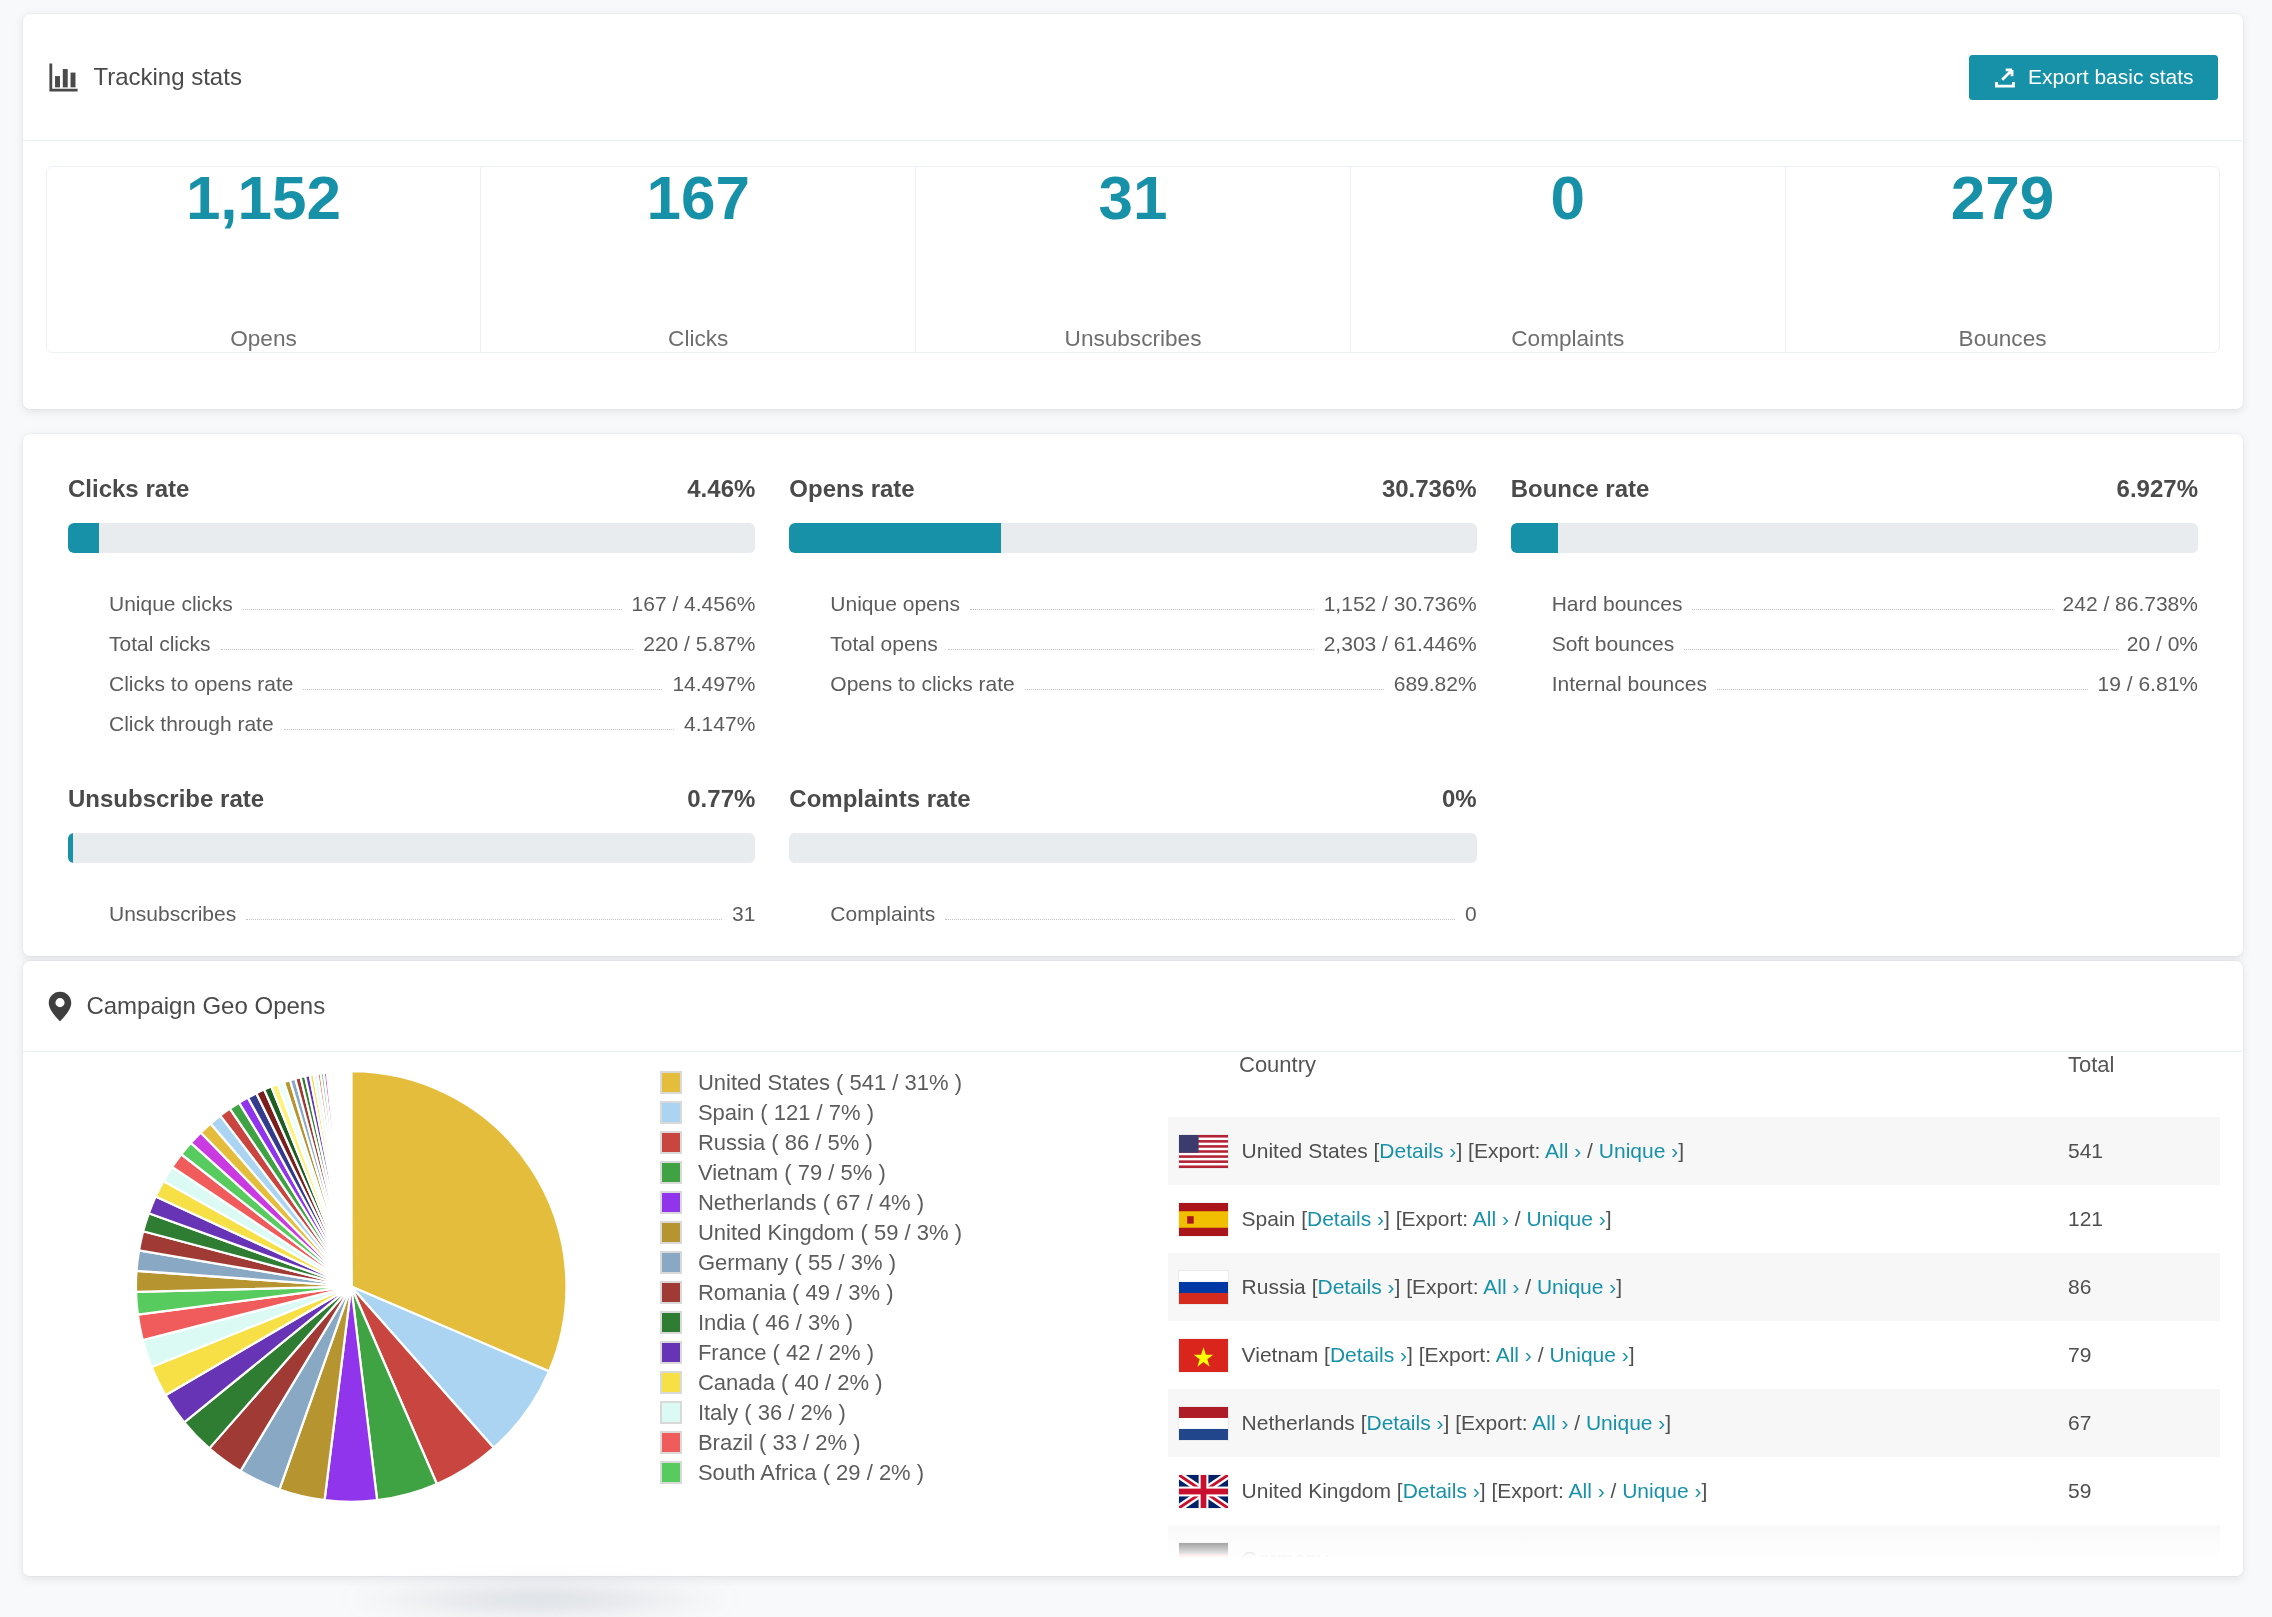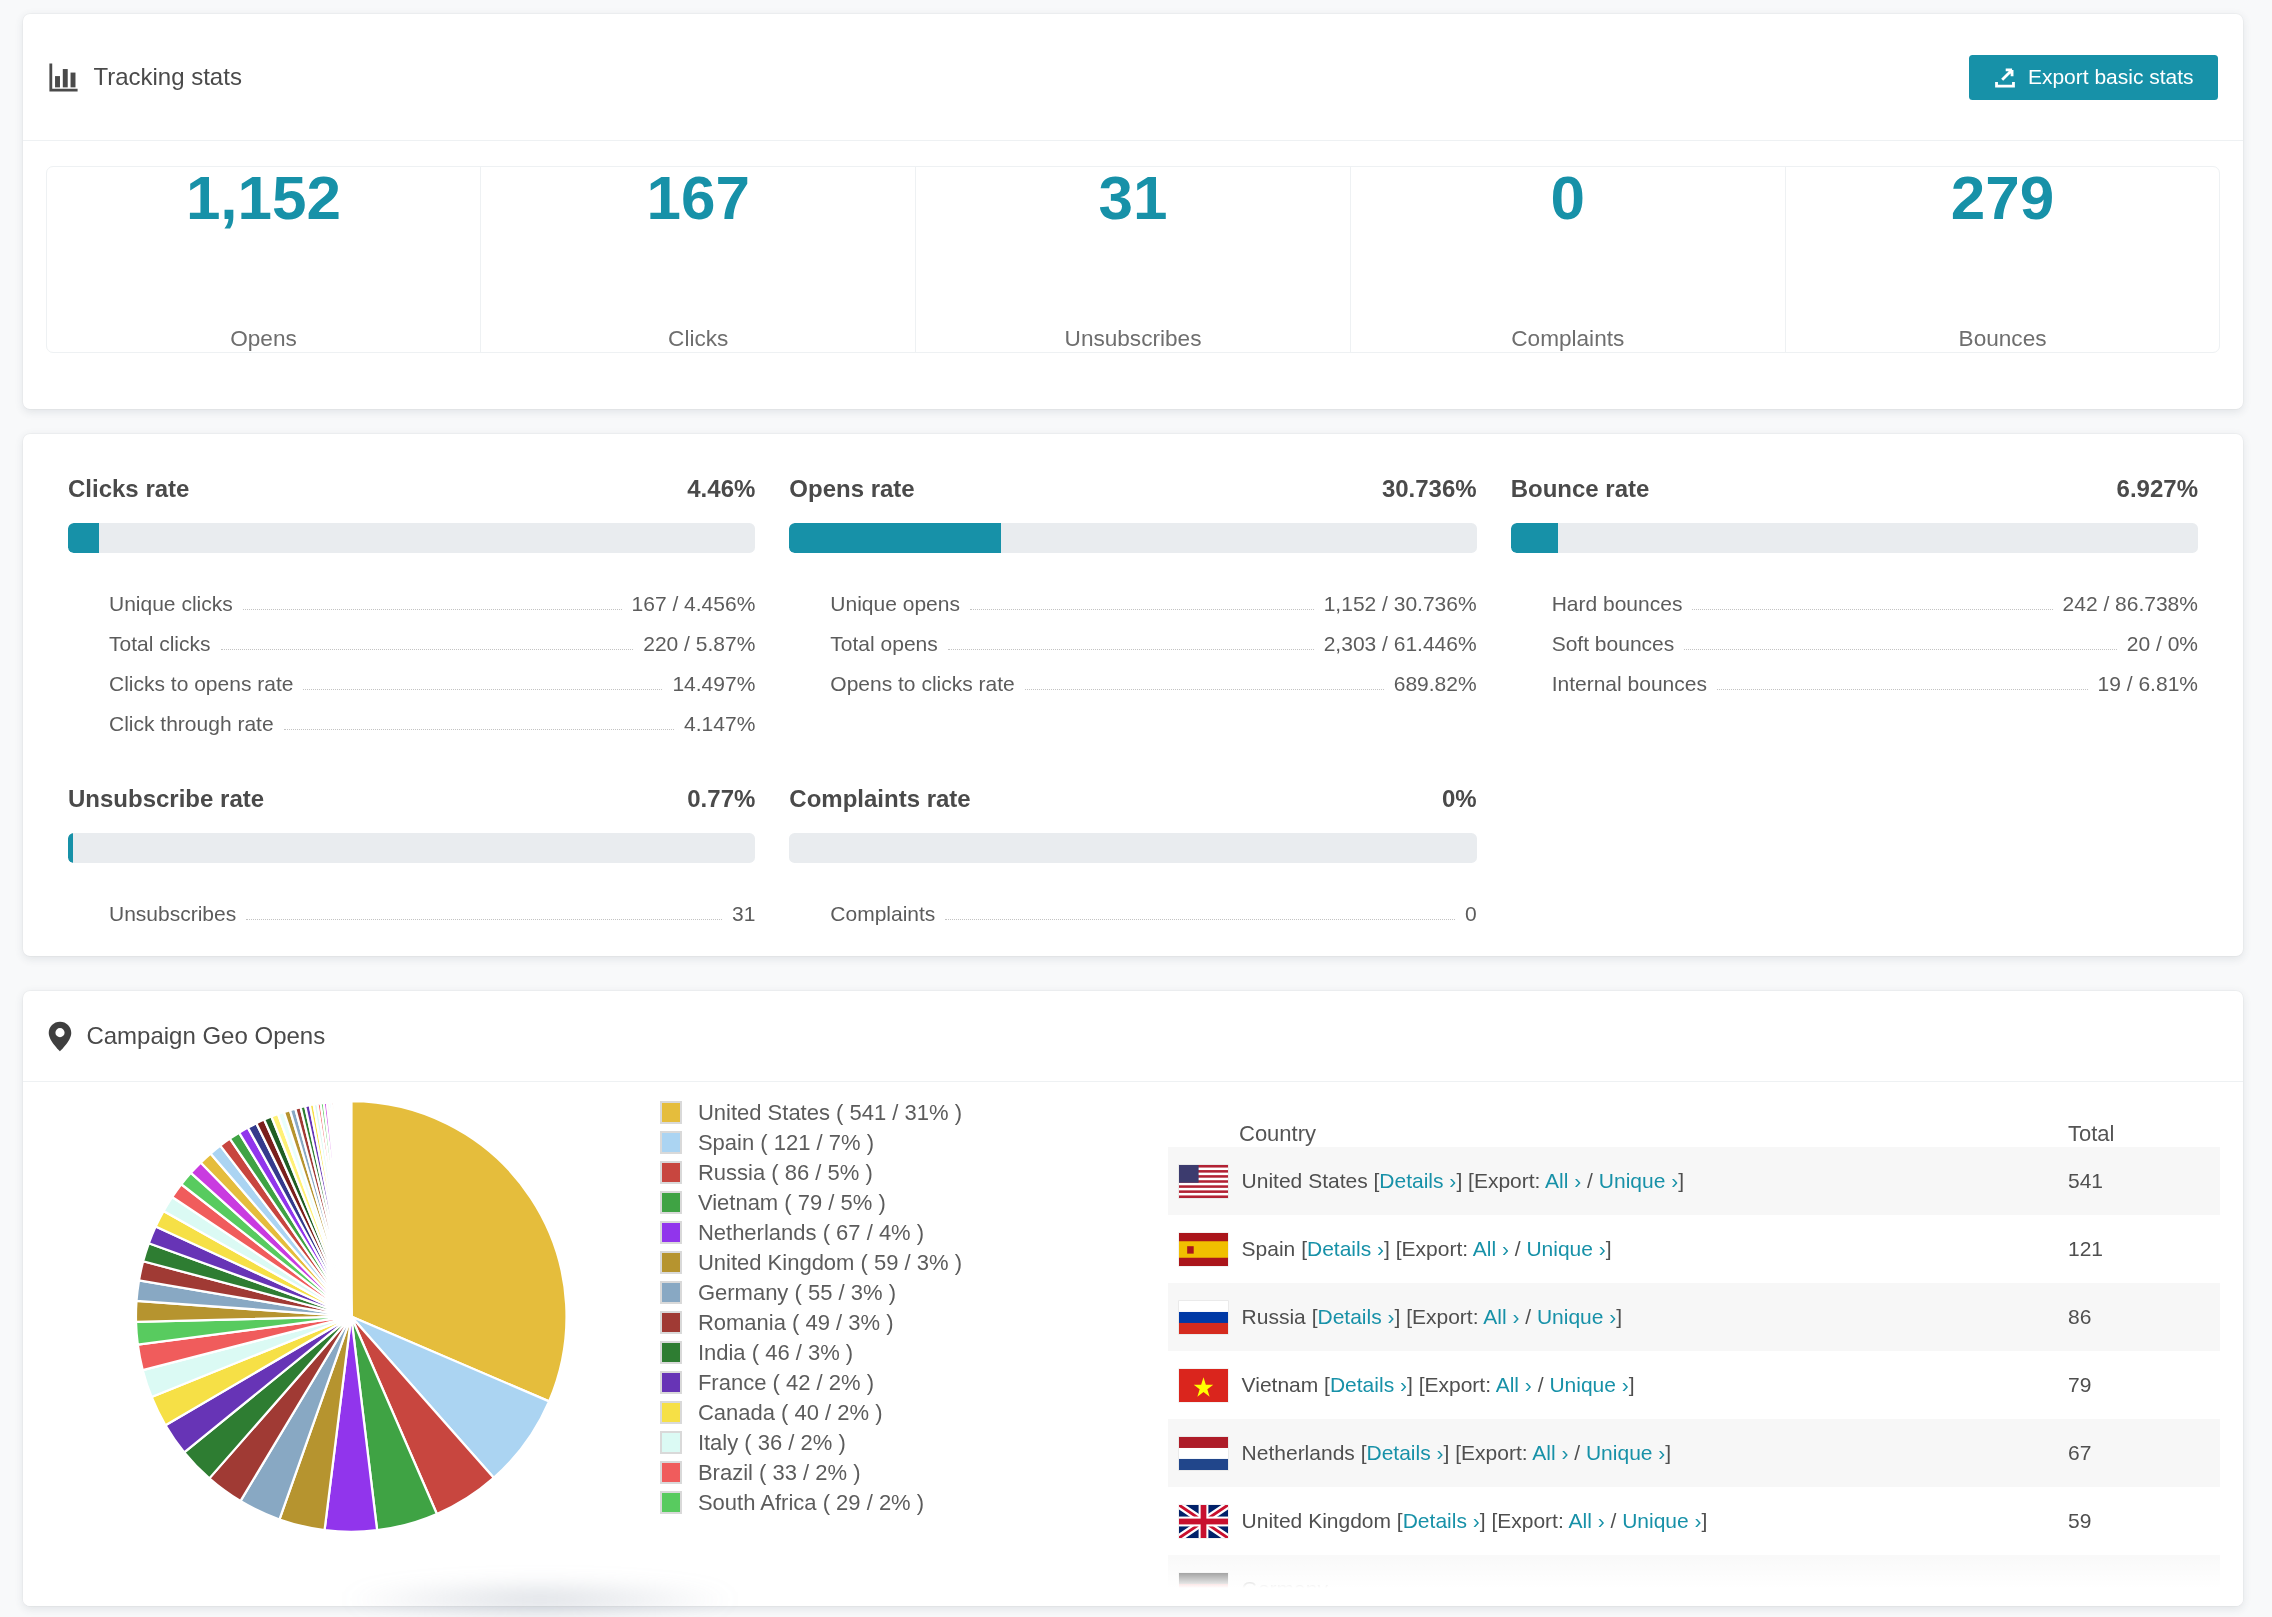--- a/index.html
+++ b/index.html
@@ -24,28 +24,28 @@
   .rate-title-row{display:flex;justify-content:space-between;align-items:baseline;
     font-size:24px;font-weight:700;color:#4a4a4a;gap:12px;}
   .rate-bar{margin-top:20px;height:30px;background:#e9ecef;border-radius:5.6px;overflow:hidden;}
   .rate-bar-fill{height:100%;background:#1791A8;border-radius:5.6px 0 0 5.6px;}
   .rate-rows{margin-top:27px;}
   .rate-row{display:flex;align-items:flex-end;height:40px;font-size:21px;color:#5c5c5c;}
   .rate-row .lbl{white-space:nowrap;padding-bottom:4.2px;margin-left:41px;}
   .rate-row .dots{flex:1;border-bottom:1.4px dotted #c3c3c3;margin:0 10px 10px;}
   .rate-row .val{white-space:nowrap;padding-bottom:4.2px;}
   
-  #card-geo{left:23px;top:991px;width:2220px;height:615px;overflow:hidden;}
+  #card-geo{left:23px;top:961px;width:2220px;height:615px;overflow:hidden;}
   #geo-content{position:relative;height:524px;}
   #pie-wrap{position:absolute;left:60px;top:0;width:540px;height:524px;}
   #geo-legend{position:absolute;left:637px;top:15.5px;}
   .legend-item{display:flex;align-items:center;height:30px;font-size:22px;color:#5c5c5c;}
   .legend-swatch{width:18.4px;height:18.4px;border:2.1px solid #d9d9d9;margin-right:15.5px;flex:0 0 auto;}
   #geo-table{position:absolute;left:1145px;top:0;width:1052px;}
-  .tbl-header{display:flex;height:65px;align-items:flex-end;font-size:22px;color:#555;}
+  .tbl-header{display:flex;height:65px;align-items:flex-start;font-size:22px;color:#555;}
   .tbl-header .c-country{margin-left:71px;}
   .tbl-header .c-total{margin-left:auto;margin-right:78px;width:74px;}
   .tbl-row{display:flex;align-items:center;height:68px;font-size:21px;color:#4f4f4f;}
   .tbl-row.alt{background:#f7f7f7;}
   .flag{width:49px;height:33px;margin-left:10.6px;flex:0 0 auto;box-shadow:0 0 0 0.7px rgba(0,0,0,.08);}
   .flag svg{display:block;width:100%;height:100%;}
   .row-text{margin-left:14px;white-space:nowrap;}
   .row-text a{color:#1791A8;text-decoration:none;cursor:pointer;}
   .row-total{margin-left:auto;margin-right:78px;width:74px;}
   #geo-fade{position:absolute;left:0;right:0;bottom:0;height:60px;

